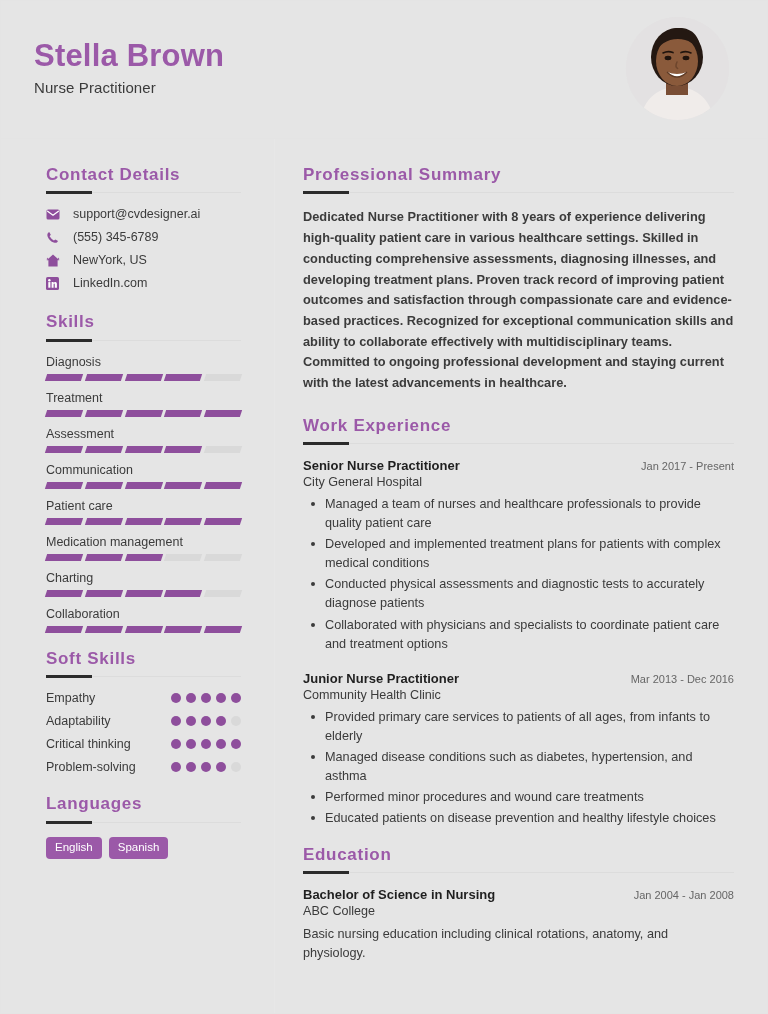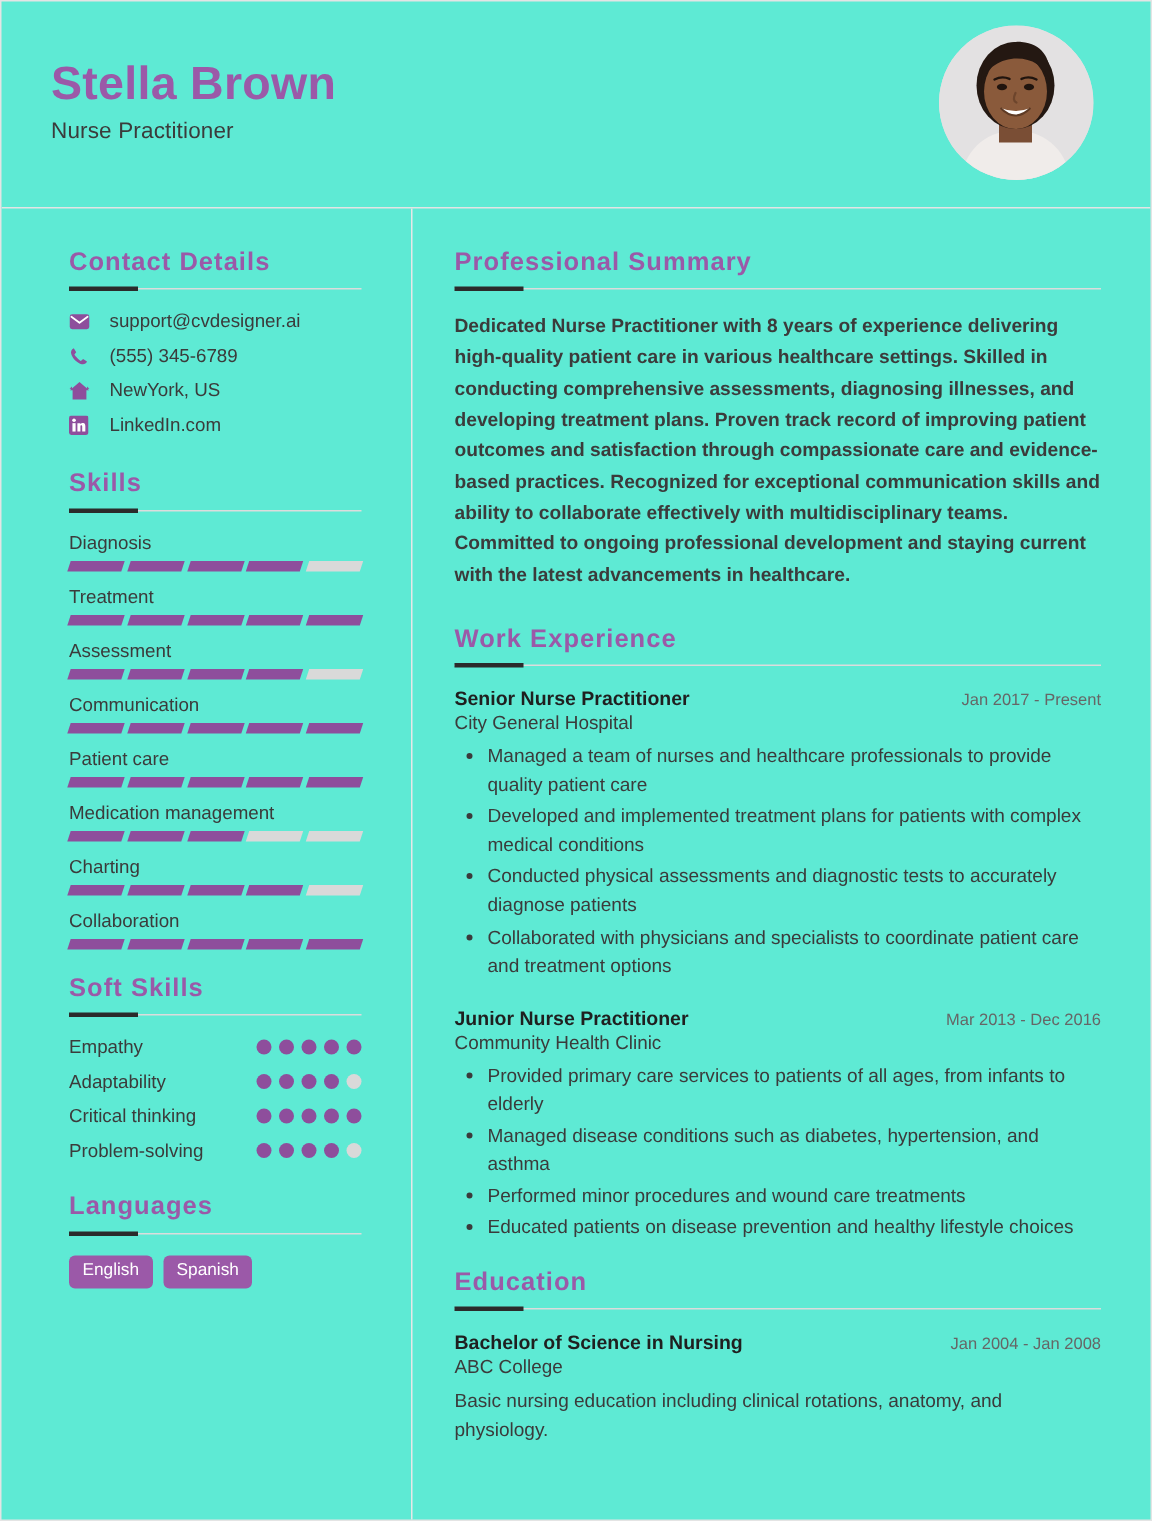--- a/index.html
+++ b/index.html
@@ -9,21 +9,21 @@
     height: 1014px;
     background: #ffffff;
     font-family: "Liberation Sans", sans-serif;
     color: #333333;
   }
 
   .page {
     position: relative;
     width: 768px;
     height: 1014px;
-    background: #5eead4;
+    background: #e5e5e5;
     border: 1px solid #e4e4e4;
     overflow: hidden;
   }
 
   
   .header {
     position: relative;
     height: 138px;
     border-bottom: 1px solid #e4e4e4;
     padding: 38px 0 0 33px;

